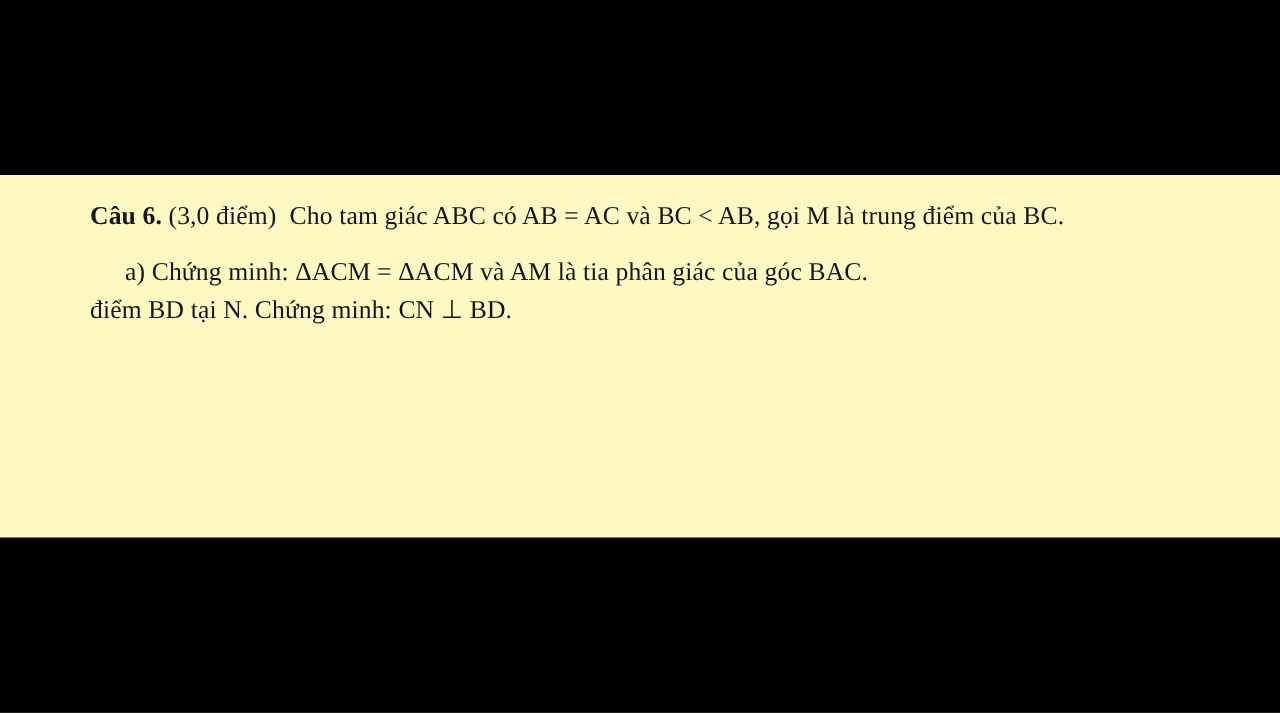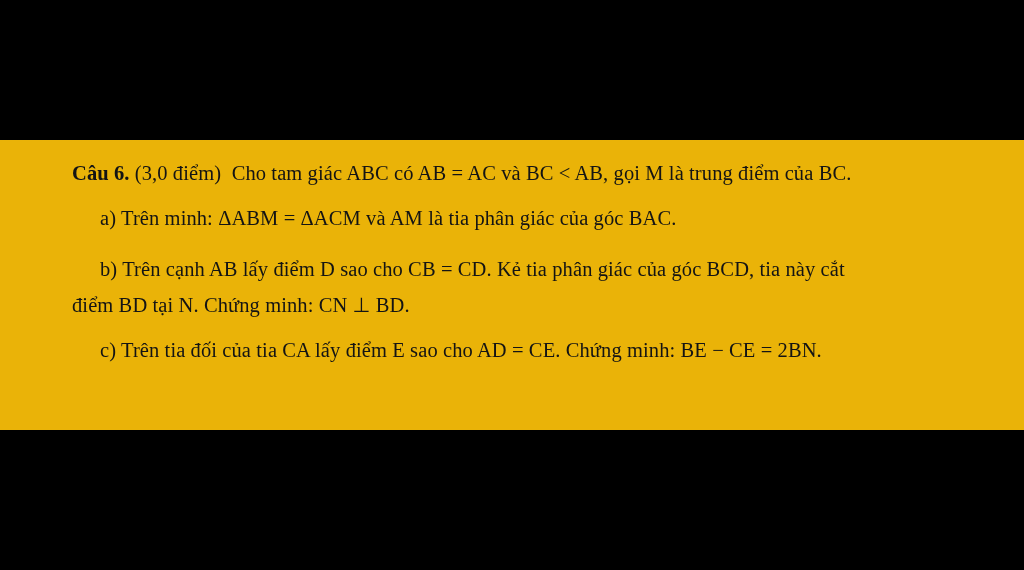--- a/index.html
+++ b/index.html
@@ -18,21 +18,21 @@
     width: 1024px;
     height: 570px;
     background: #000000;
   }
   .paper {
     position: absolute;
     left: 0;
     top: 140px;
     width: 1024px;
     height: 290px;
-    background: #eab308;
+    background: #fef9c3;
     overflow: hidden;
   }
   .clipped-top {
     position: absolute;
     left: 118px;
     top: 0px;
     width: 300px;
     height: 8px;
     color: #2b2b2b;
     font-size: 19px;
@@ -87,24 +87,20 @@
     <div class="clipped-top"></div>
 
     <div class="content">
 
       <div class="line q-line">
         <span class="q-label">Câu 6.</span>
         <span>(3,0 điểm)</span>
         &nbsp;<span>Cho tam giác ABC có AB = AC và BC &lt; AB, gọi M là trung điểm của BC.</span>
       </div>
 
-      <div class="line sub">a) Trên minh: ΔABM = ΔACM và AM là tia phân giác của góc BAC.</div>
+      <div class="line sub">a) Chứng minh: ΔACM = ΔACM và AM là tia phân giác của góc BAC.</div>
 
-      <div class="line sub-wrap">
-        <span>b) Trên cạnh AB lấy điểm D sao cho CB = CD. Kẻ tia phân giác của góc BCD, tia này cắt</span>
-      </div>
       <div class="line cont">điểm BD tại N. Chứng minh: CN ⊥ BD.</div>
 
-      <div class="line sub">c) Trên tia đối của tia CA lấy điểm E sao cho AD = CE. Chứng minh: BE − CE = 2BN.</div>
 
     </div>
   </div>
 </div>
 
 </body></html>

